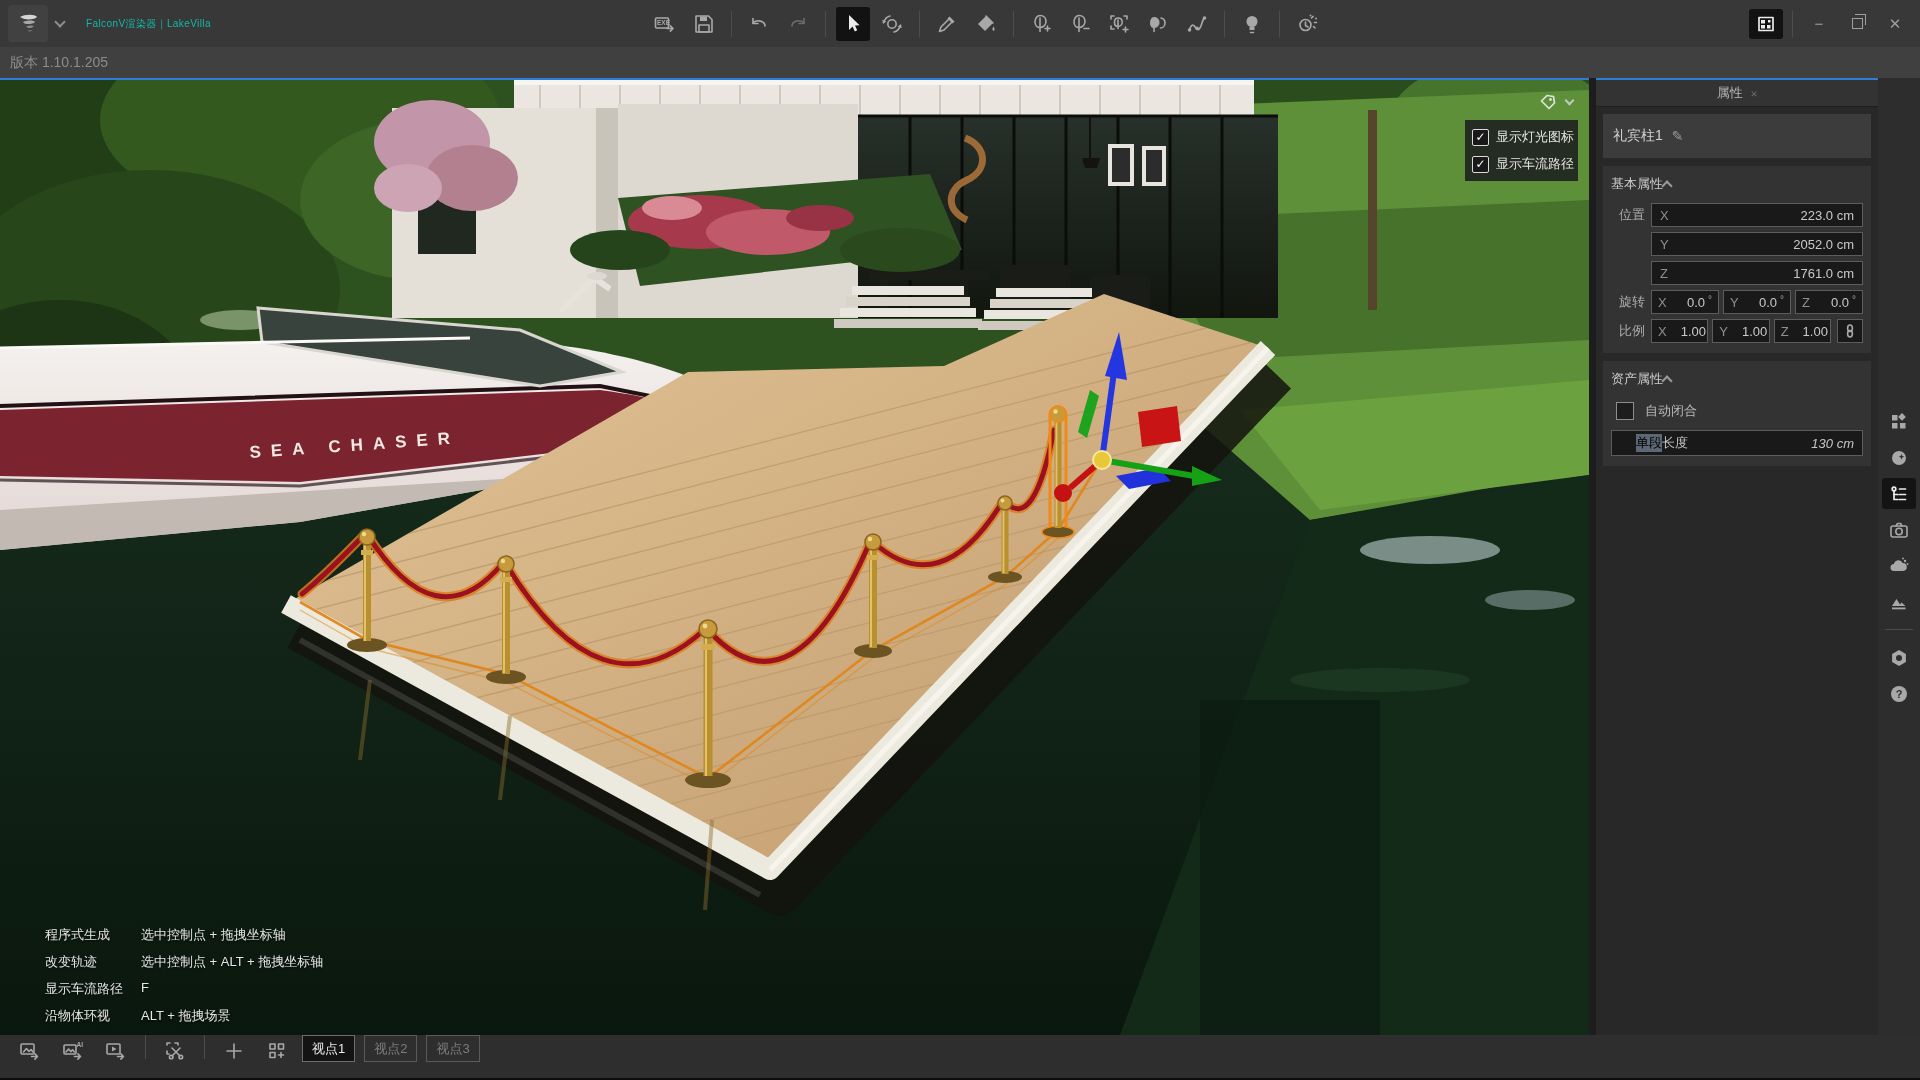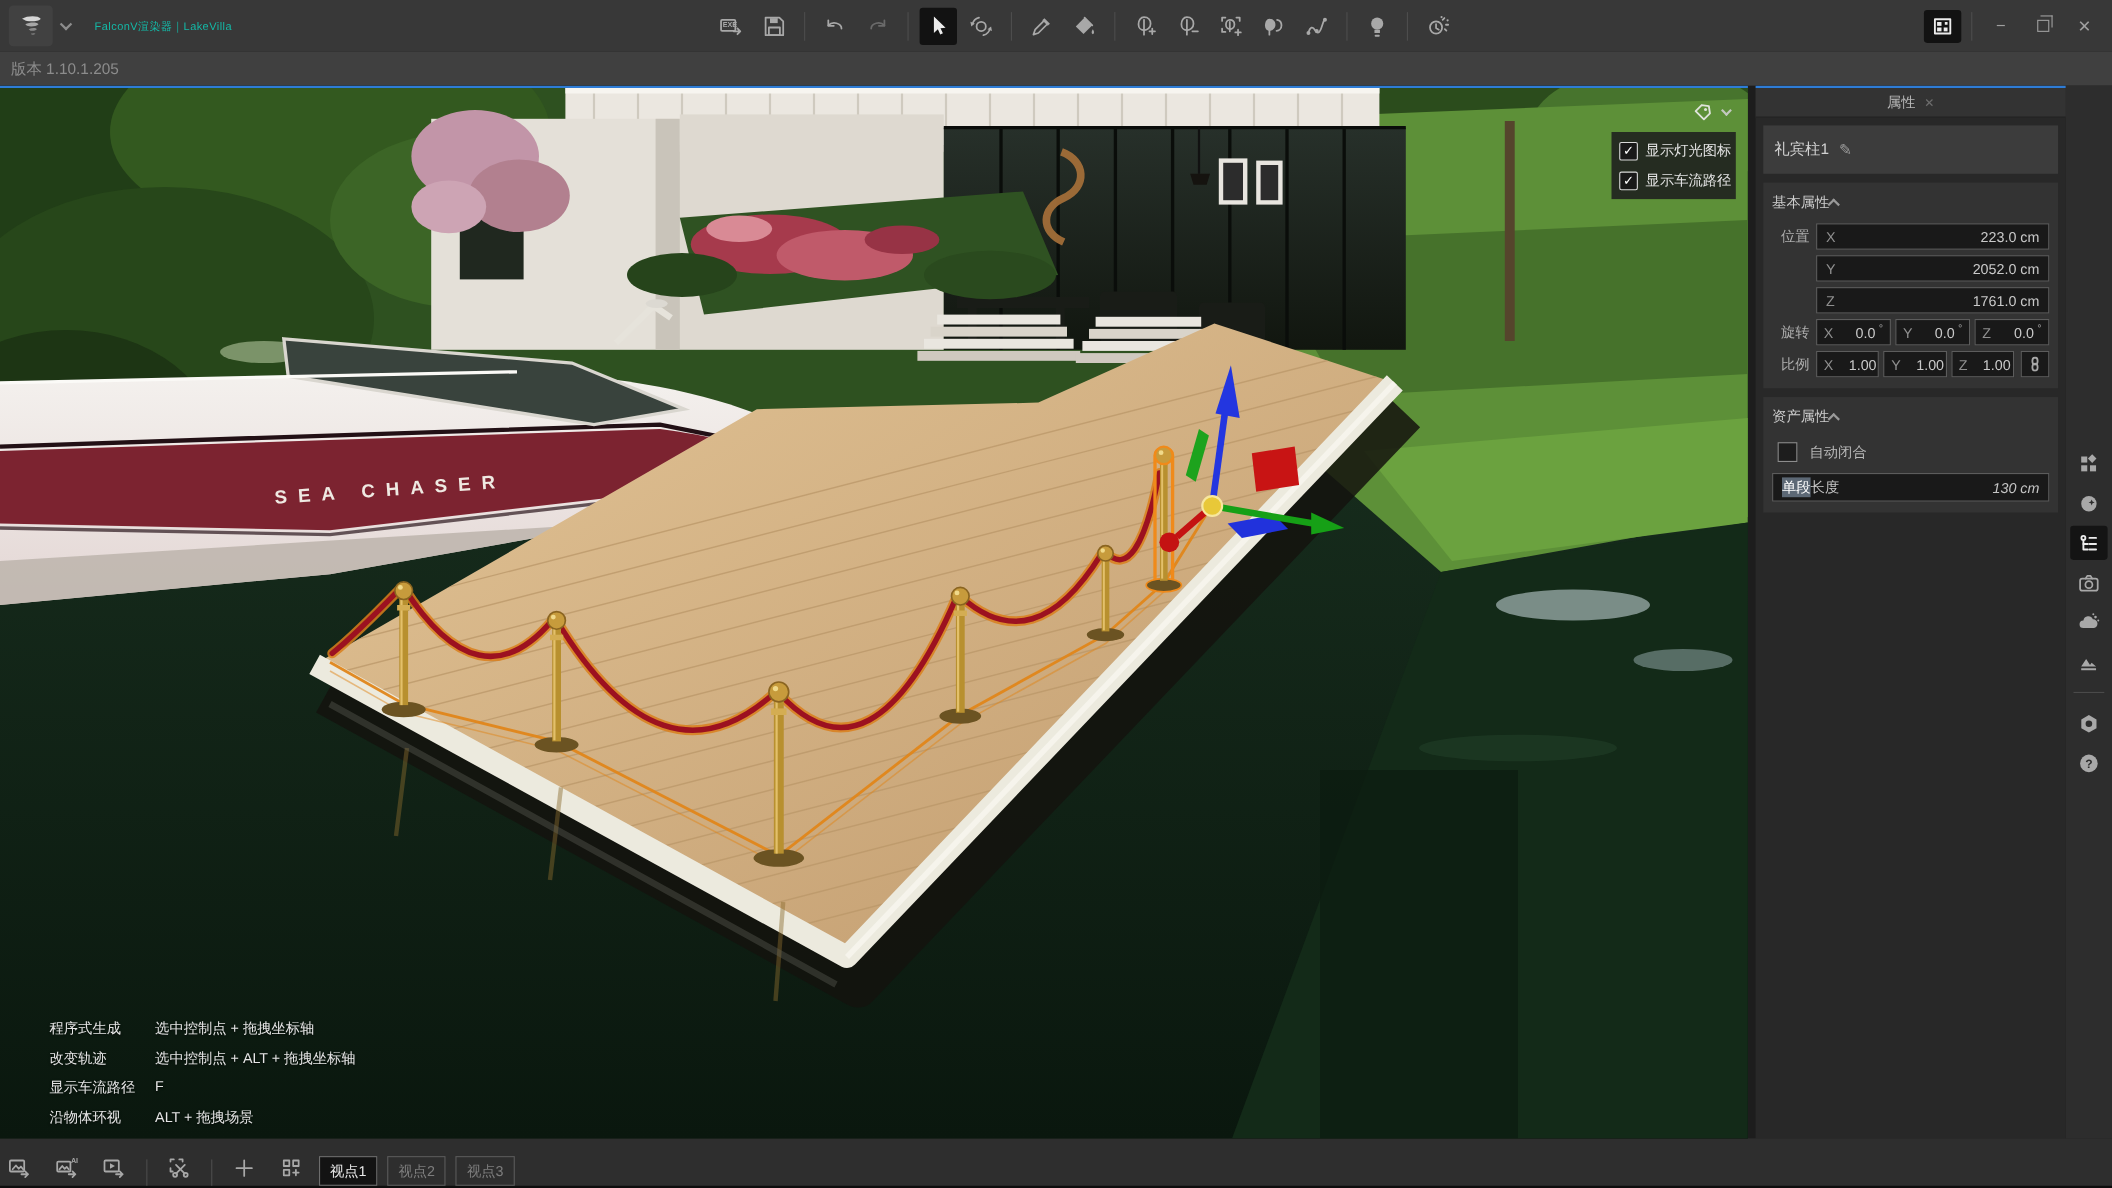--- a/index.html
+++ b/index.html
@@ -37,52 +37,52 @@
   .vp-menu .mini-caret { width:7px; height:7px; border-right:2px solid #cfcfcf; border-bottom:2px solid #cfcfcf; transform:rotate(45deg); margin-top:-3px; }
   .vp-overlay { position:absolute; top:40px; right:11px; width:113px; background:rgba(30,30,30,.88); padding:8px 7px; display:flex; flex-direction:column; gap:9px; }
   .vp-check-row { display:flex; align-items:center; gap:7px; font-size:13px; color:#e4e4e4; white-space:nowrap; }
   .vcheck { flex:none; width:17px; height:17px; background:#191919; border:1.5px solid #dadada; border-radius:2px; display:flex; align-items:center; justify-content:center; font-size:12px; font-weight:bold; color:#ffffff; }
 
   .vp-hints { position:absolute; left:10px; bottom:10px; display:grid; grid-template-columns:96px auto; row-gap:9px; column-gap:0;
               font-size:13px; color:#e6e6e6; text-shadow:0 1px 2px rgba(0,0,0,.65);margin-left:35px; }
 
   
   .props { width:282px; margin-left:7px; background:#282828; border-top:2px solid #2e7cd6; display:flex; flex-direction:column; flex:none; }
-  .props-tabbar { height:27px; background:#333333; display:flex; align-items:center; justify-content:center; gap:8px; font-size:13px; color:#b8b8b8; border-bottom:1px solid #202020; flex:none; }
+  .props-tabbar { height:27px; background:#333333; display:flex; align-items:center; justify-content:center; gap:8px; font-size:13px; color:#b8b8b8; border-bottom:1px solid #202020; flex:none;font-family:Liberation Mono, monospace; }
   .tab-close { color:#6d6d6d; font-size:11px; }
   .props-body { flex:1; padding:7px; display:flex; flex-direction:column; gap:8px; }
   .name-card { background:#3c3c3c; height:44px; display:flex; align-items:center; padding:16px 10px; gap:9px; font-size:14px; color:#d2d2d2; flex:none; }
   .edit-glyph { color:#9a9a9a; font-size:14px; }
   .card { background:#333333; padding:4px 8px 10px; flex:none; }
   .card-header { display:flex; align-items:center; height:28px; font-size:13px; color:#cccccc; }
   .chev-up { width:8px; height:8px; border-left:2px solid #9a9a9a; border-top:2px solid #9a9a9a; transform:rotate(45deg); margin:4px 4px 0 0; }
   .prow { display:flex; align-items:center; margin-top:5px; gap:6px; }
   .prow-label { width:34px; text-align:right; font-size:13px; color:#aeaeae; flex:none; }
   .pfield { flex:1; height:24px; background:#191919; border:1px solid #5c5c5c; display:flex; align-items:center; padding:0 8px; font-size:13px; color:#c9c9c9; min-width:0; }
   .pfield .ax { color:#8f8f8f; margin-right:6px; }
   .pfield .val-r { margin-left:auto; }
   .pfield .val-l { margin-left:8px; }
   .deg { font-size:10px; color:#9a9a9a; margin-left:3px; align-self:flex-start; margin-top:3px; }
   .trio { display:flex; gap:4px; flex:1; min-width:0; }
   .trio .pfield { padding:0 6px; }
   .link-btn { flex:none; width:26px; height:24px; background:#191919; border:1px solid #5c5c5c; display:flex; align-items:center; justify-content:center; }
   .checkbox-row { display:flex; align-items:center; gap:11px; margin:9px 0 10px; padding-left:5px; font-size:13px; color:#b9b9b9; }
   .pcheck { width:18px; height:18px; background:#1d1d1d; border:1.5px solid #8d8d8d; }
   .segment-field { height:26px; background:#191919; border:1px solid #5c5c5c; display:flex; align-items:center; padding:0 8px; font-size:13px; color:#c4c4c4; }
-  .seg-hl { background:#5c6875; color:#ffffff; }
+  .seg-hl { background:#5c6875; color:#000000;margin-left:16px; }
   .seg-val { margin-left:auto;font-style:italic; }
 
   
   .rail { width:42px; background:#2d2d2d; display:flex; flex-direction:column; align-items:center; padding-top:328px; gap:5px; flex:none; }
   .rbtn { width:34px; height:31px; display:flex; align-items:center; justify-content:center; border-radius:3px; }
   .rbtn.active { background:#141414; }
   .rsep { width:28px; height:1px; background:#4a4a4a; margin:7px 0; }
 
   
-  .bottombar { height:45px; background:#2e2e2e; display:flex; align-items:flex-end; padding-left:0; gap:7px; border-bottom:2px solid #0d0d0d; flex:none; }
+  .bottombar { height:45px; background:#2e2e2e; display:flex; align-items:flex-start; padding-left:12px; gap:7px; border-bottom:2px solid #0d0d0d; flex:none; }
   .bbtn { width:36px; height:32px; display:flex; align-items:center; justify-content:center; border-radius:3px; }
   .bsep { width:1px; height:24px; background:#4c4c4c; margin:0 4px; }
   .vtab { min-width:47px; height:27px; border:1px solid #5a5a5a; background:#2e2e2e; color:#7d7d7d; font-size:13px; display:flex; align-items:center; justify-content:center; padding:0 9px; margin-right:2px; }
   .vtab.active { background:#131313; color:#e9e9e9; border-color:#6d6d6d; }
 
   
   .ic  { stroke:#a8a8a8; stroke-width:1.6; fill:none; stroke-linecap:round; stroke-linejoin:round; }
   .icf { fill:#a8a8a8; stroke:none; }
   .icw { stroke:#ececec; stroke-width:1.7; fill:none; stroke-linecap:round; stroke-linejoin:round; }
   .icwf{ fill:#ececec; stroke:none; }

